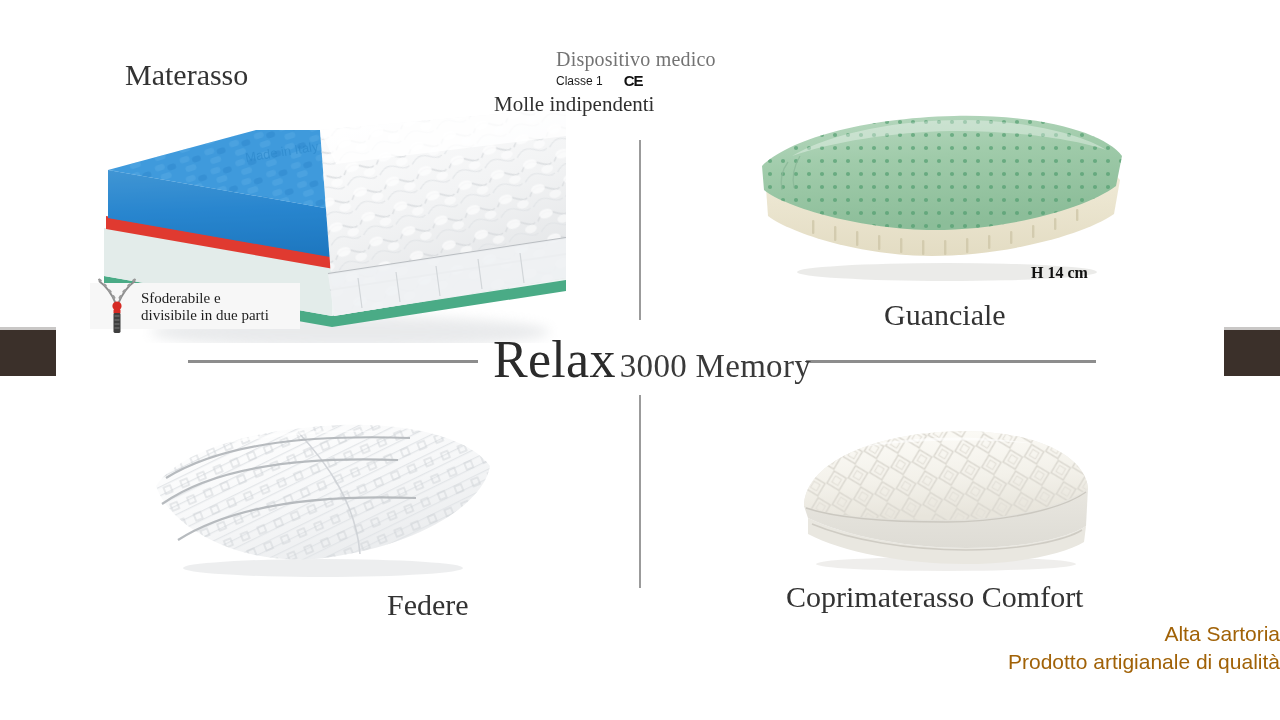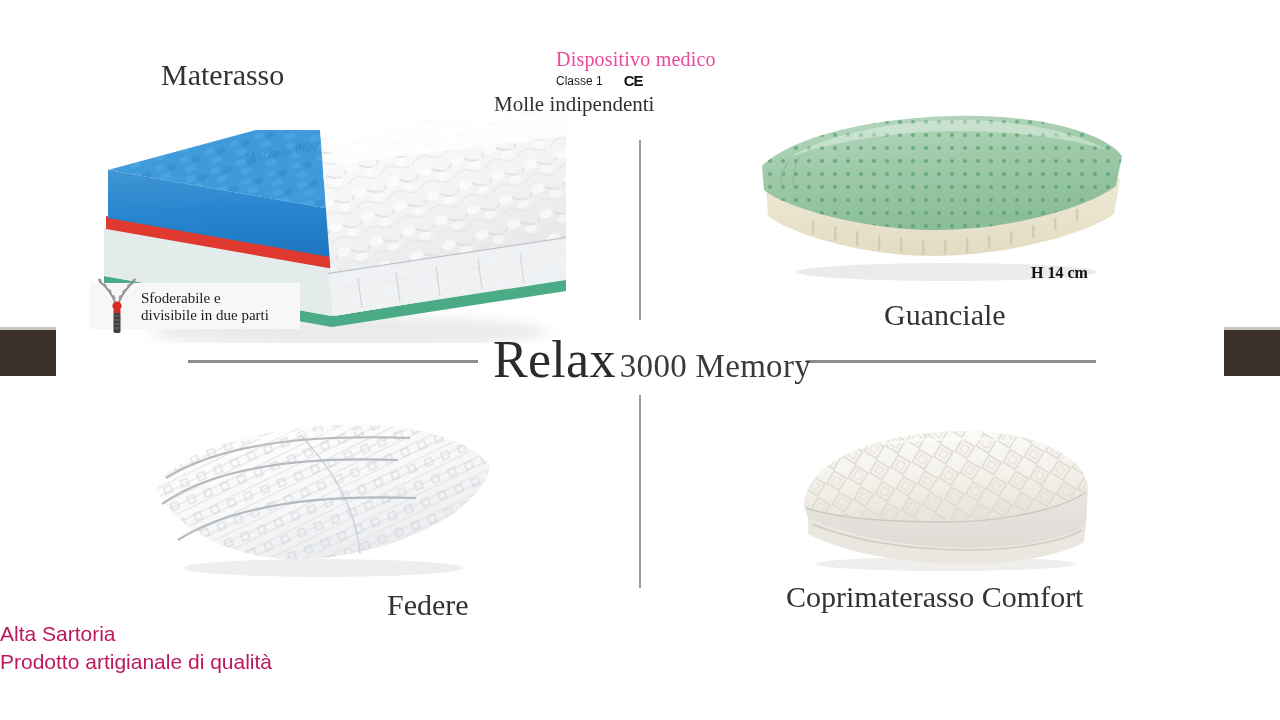--- a/index.html
+++ b/index.html
@@ -20,30 +20,30 @@
   #rule-left{left:188px;top:360px;width:290px;}
   #rule-right{left:806px;top:360px;width:290px;}
 
   
   #title-block{position:absolute;left:493px;top:330px;width:300px;text-align:center;white-space:nowrap;}
   #title-relax{font-size:52px;color:#2b2b2b;letter-spacing:.3px;}
   #title-model{font-size:33px;color:#3a3a3a;letter-spacing:.3px;}
 
   
   .label{position:absolute;color:#333;white-space:nowrap;font-size:30px;}
-  #label-materasso{left:125px;top:58px;margin-left:36px;}
+  #label-materasso{left:125px;top:58px;}
   #label-guanciale{left:884px;top:298px;}
   #label-federe{left:387px;top:588px;}
   #label-coprimaterasso{left:786px;top:580px;}
 
   #label-molle{position:absolute;left:494px;top:92px;font-size:21px;color:#2f2f2f;white-space:nowrap;}
 
   
   #device-badge{position:absolute;left:556px;top:48px;text-align:left;}
-  #device-title{font-size:20px;color:#ec4899;white-space:nowrap;letter-spacing:.2px;}
+  #device-title{font-size:20px;color:#737373;white-space:nowrap;letter-spacing:.2px;}
   #device-sub{display:flex;align-items:center;gap:21px;margin-top:1px;}
   #device-class{font-family:"Liberation Sans",sans-serif;font-size:12px;color:#1a1a1a;}
   #device-ce{font-family:"Liberation Sans",sans-serif;font-size:15px;font-weight:bold;color:#111;letter-spacing:-1px;}
 
   
   #zip-note{position:absolute;left:90px;top:283px;width:210px;height:46px;background:#f7f7f7;}
   #zip-text{position:absolute;left:141px;top:290px;font-size:15px;color:#1d1d1d;line-height:17px;white-space:nowrap;}
   #zipper-icon{position:absolute;left:96px;top:276px;width:42px;height:60px;}
 
   
@@ -54,22 +54,22 @@
   #art-mattress svg{display:block;}
 
   
   #art-pillow{left:752px;top:104px;width:380px;height:180px;}
   
   #art-federe{left:148px;top:412px;width:350px;height:170px;}
   
   #art-cover{left:786px;top:414px;width:320px;height:160px;}
 
   
-  #caption{position:absolute;left:0;top:620px;width:1280px;text-align:left;
-           font-family:"Liberation Sans",sans-serif;font-size:21px;color:#be185d;line-height:28px;}
+  #caption{position:absolute;left:0;top:620px;width:1280px;text-align:right;
+           font-family:"Liberation Sans",sans-serif;font-size:21px;color:#a16207;line-height:28px;}
 </style>
 </head>
 <body>
 
 <div id="stage">
 
   <div id="edge-left" class="edge-block"></div>
   <div id="edge-right" class="edge-block"></div>
 
   <div id="divider-top" class="v-divider"></div>

